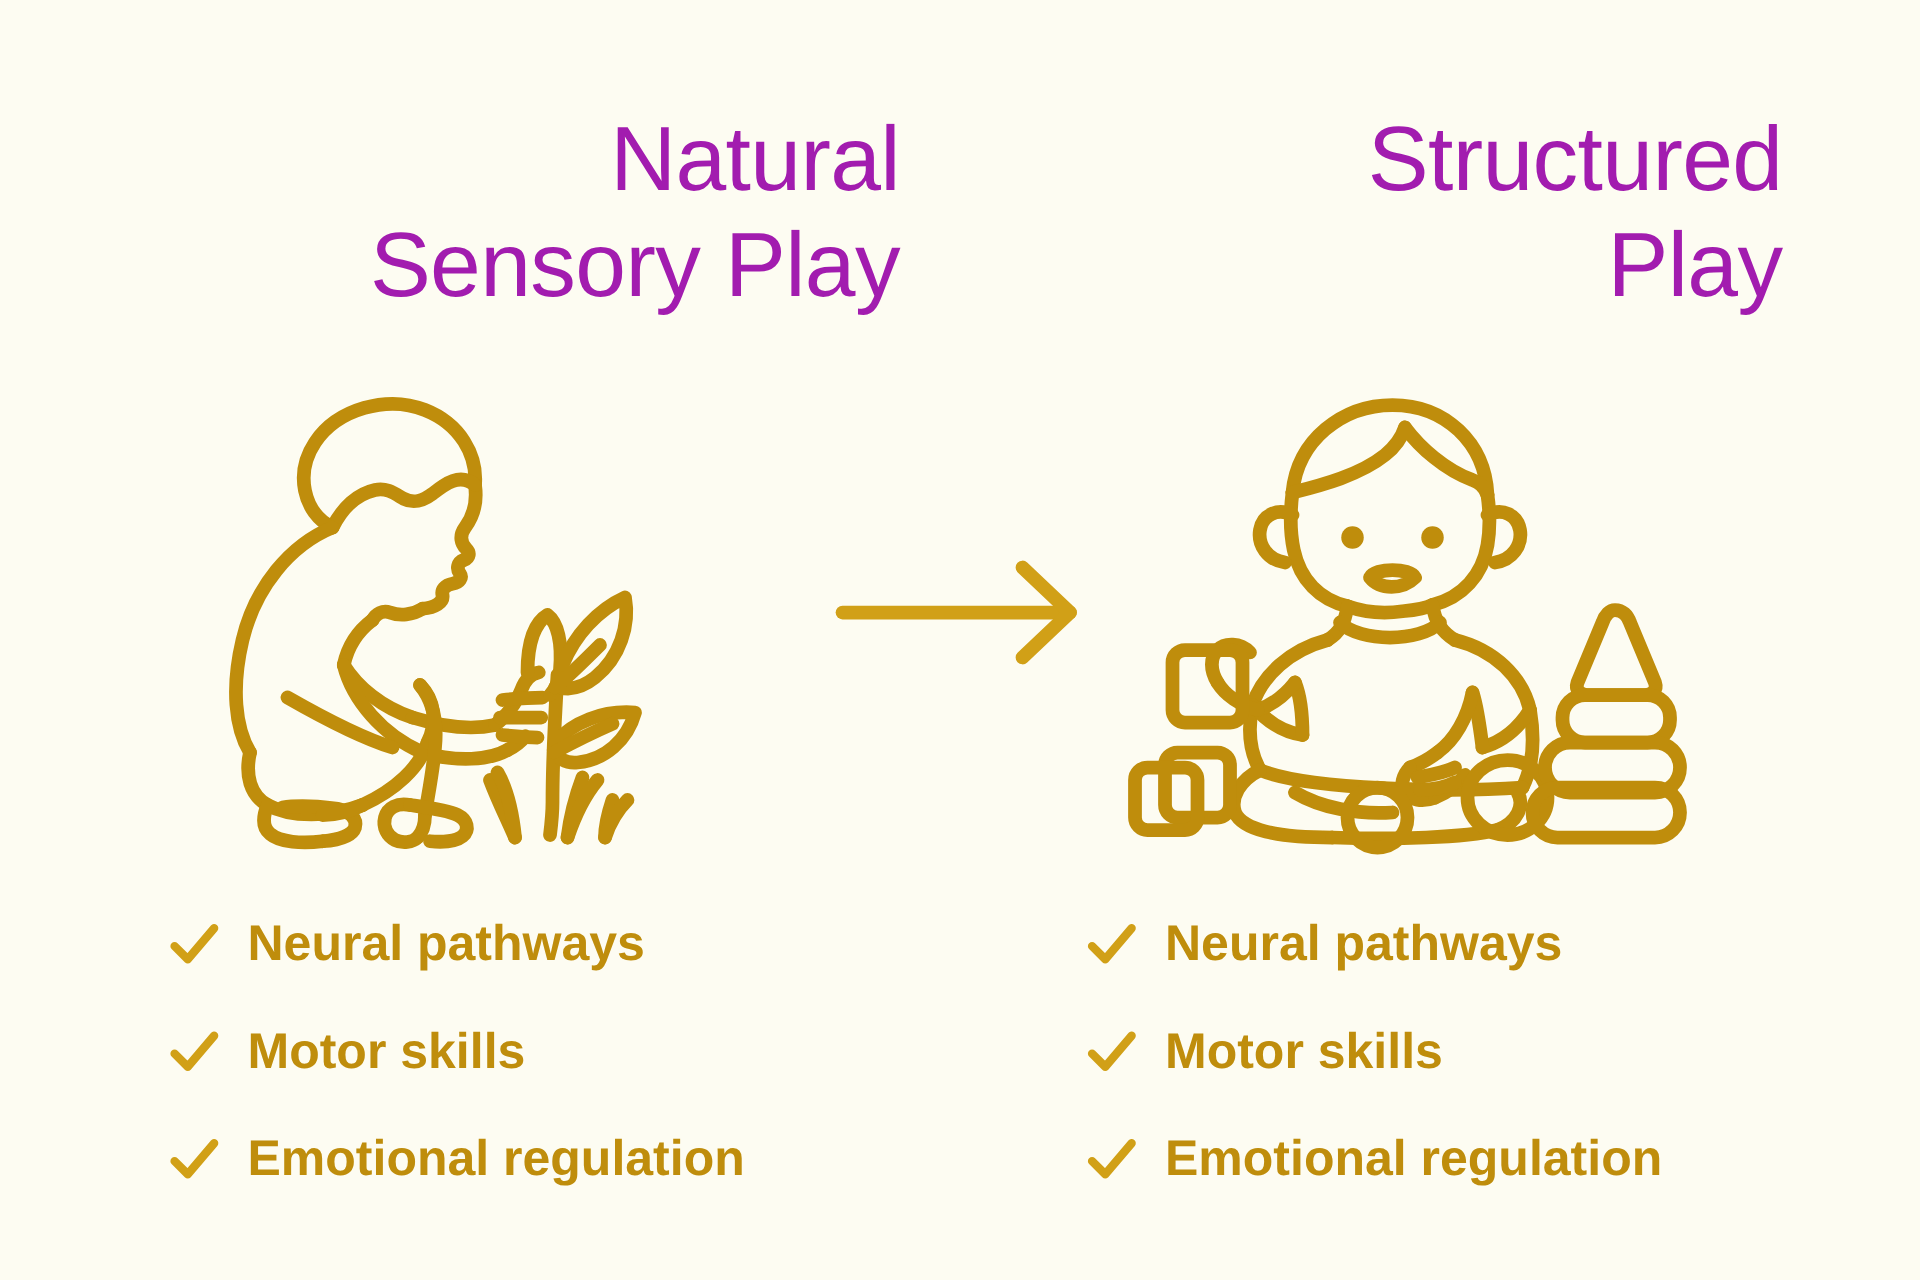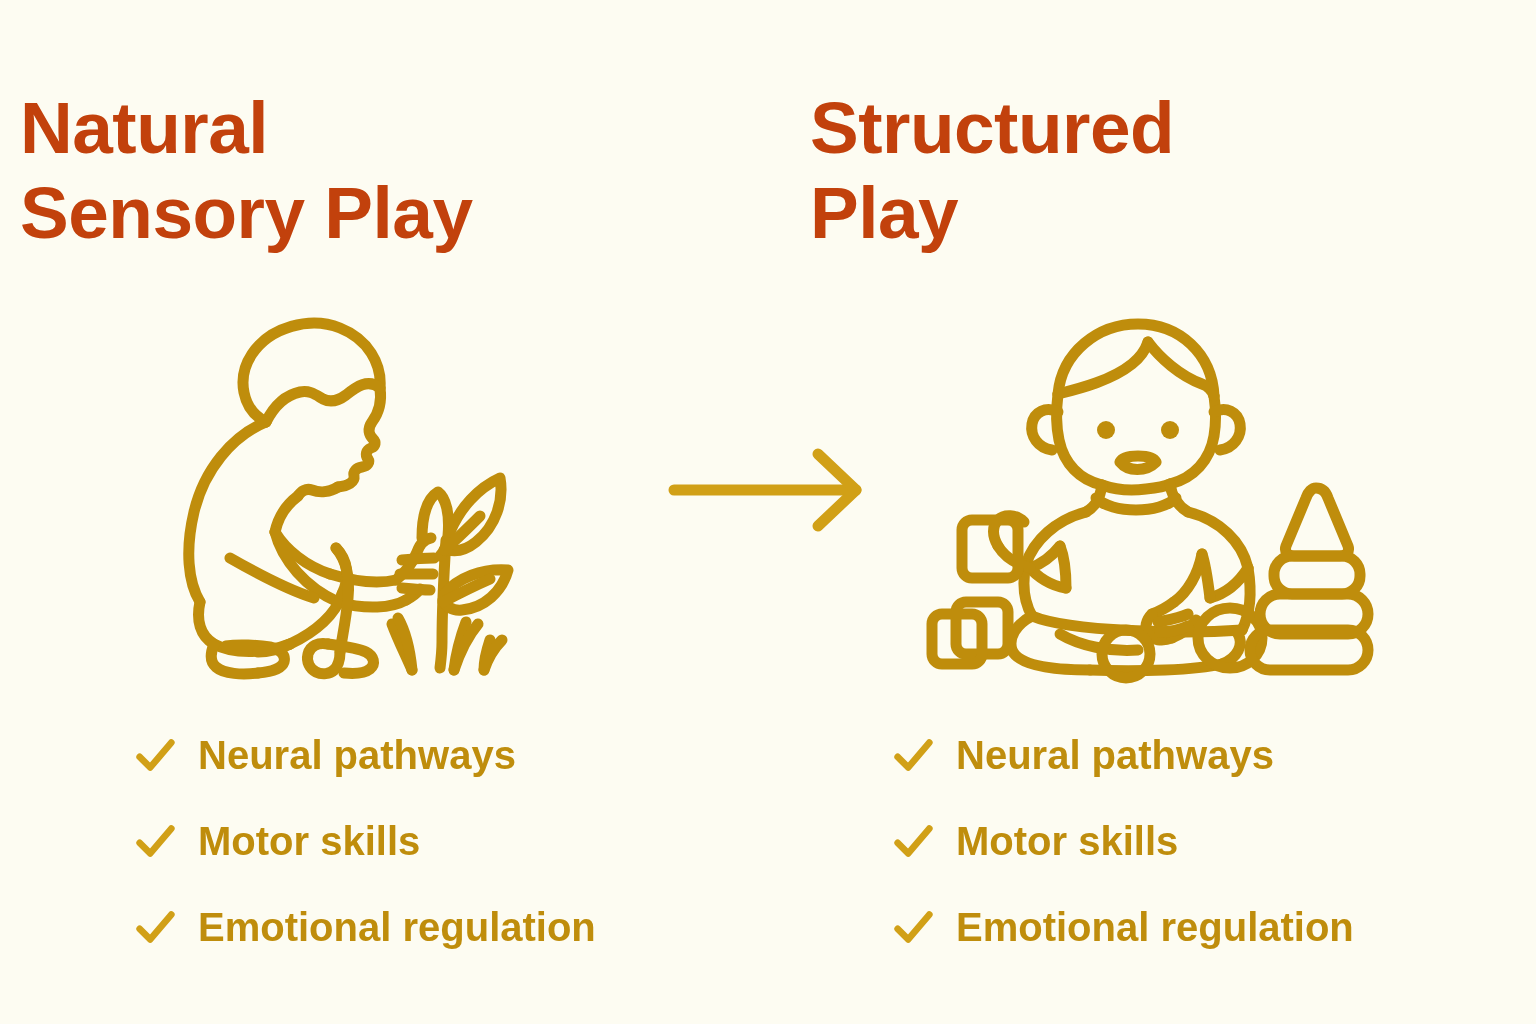--- a/index.html
+++ b/index.html
@@ -23,33 +23,33 @@
 
   
   .panel {
     position: absolute;
     top: 0;
     width: 700px;
     height: 1024px;
     box-sizing: border-box;
   }
   .panel-left  { left: 20px; }
-  .panel-right { left: 800px; }
+  .panel-right { left: 776px; }
 
   
   .panel-title {
     position: absolute;
     top: 86px;
     left: 0;
     width: 700px;
-    text-align: left;
-    color: #c2410c;
+    text-align: right;
+    color: #a21caf;
     font-size: 73px;
     line-height: 1.16;
-    font-weight: 700;
+    font-weight: 400;
     letter-spacing: -0.5px;
     white-space: pre-line;
   }
   .panel-right .panel-title { width: 640px; left: 10px; }
 
   
   .illus {
     position: absolute;
     top: 288px;
     left: 0;

